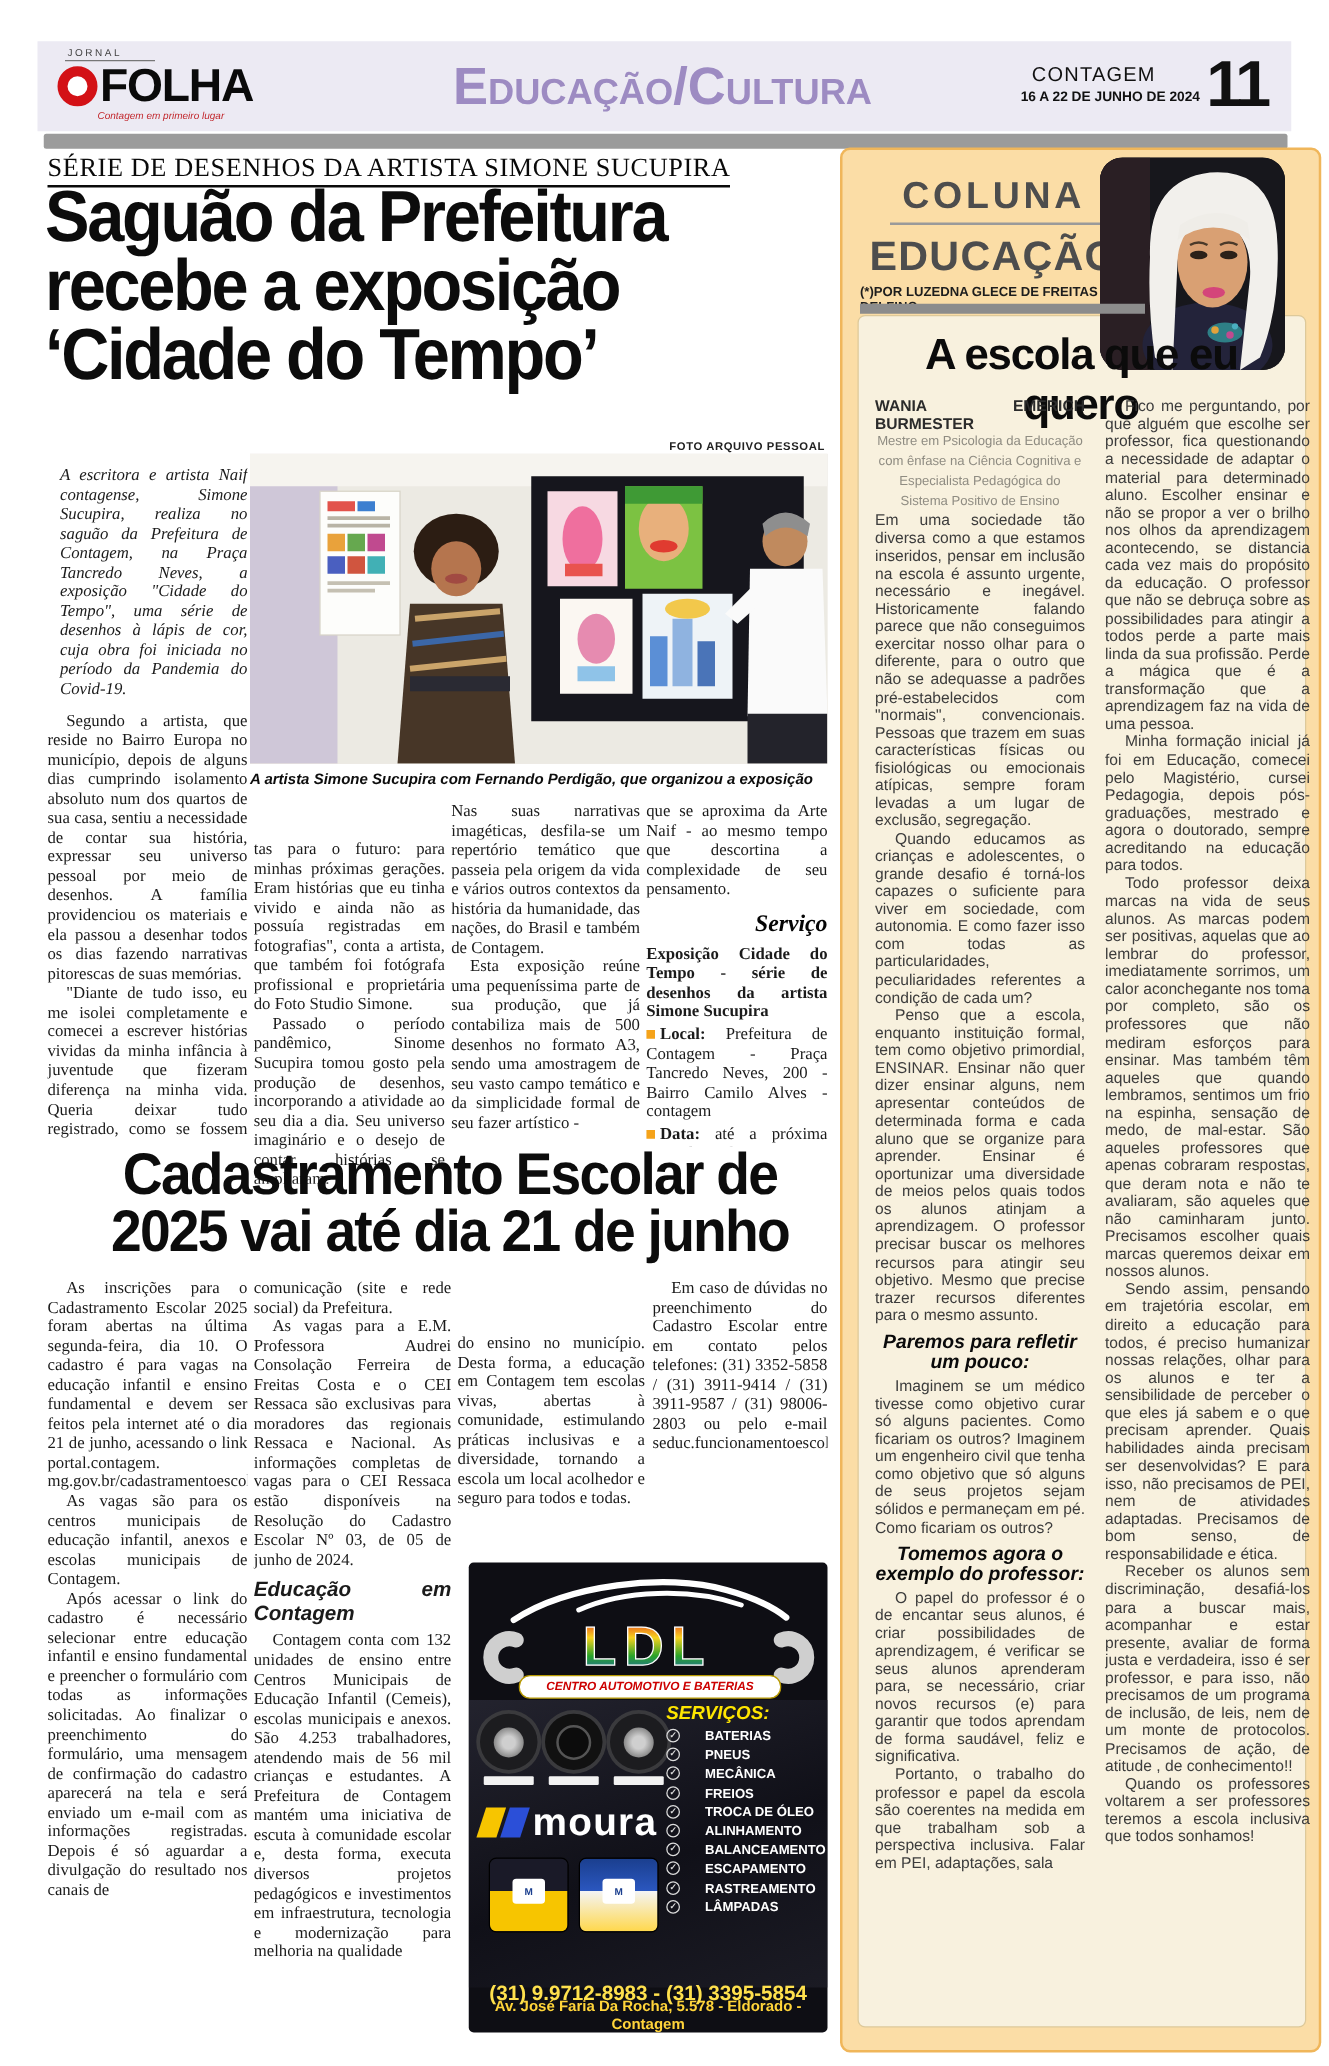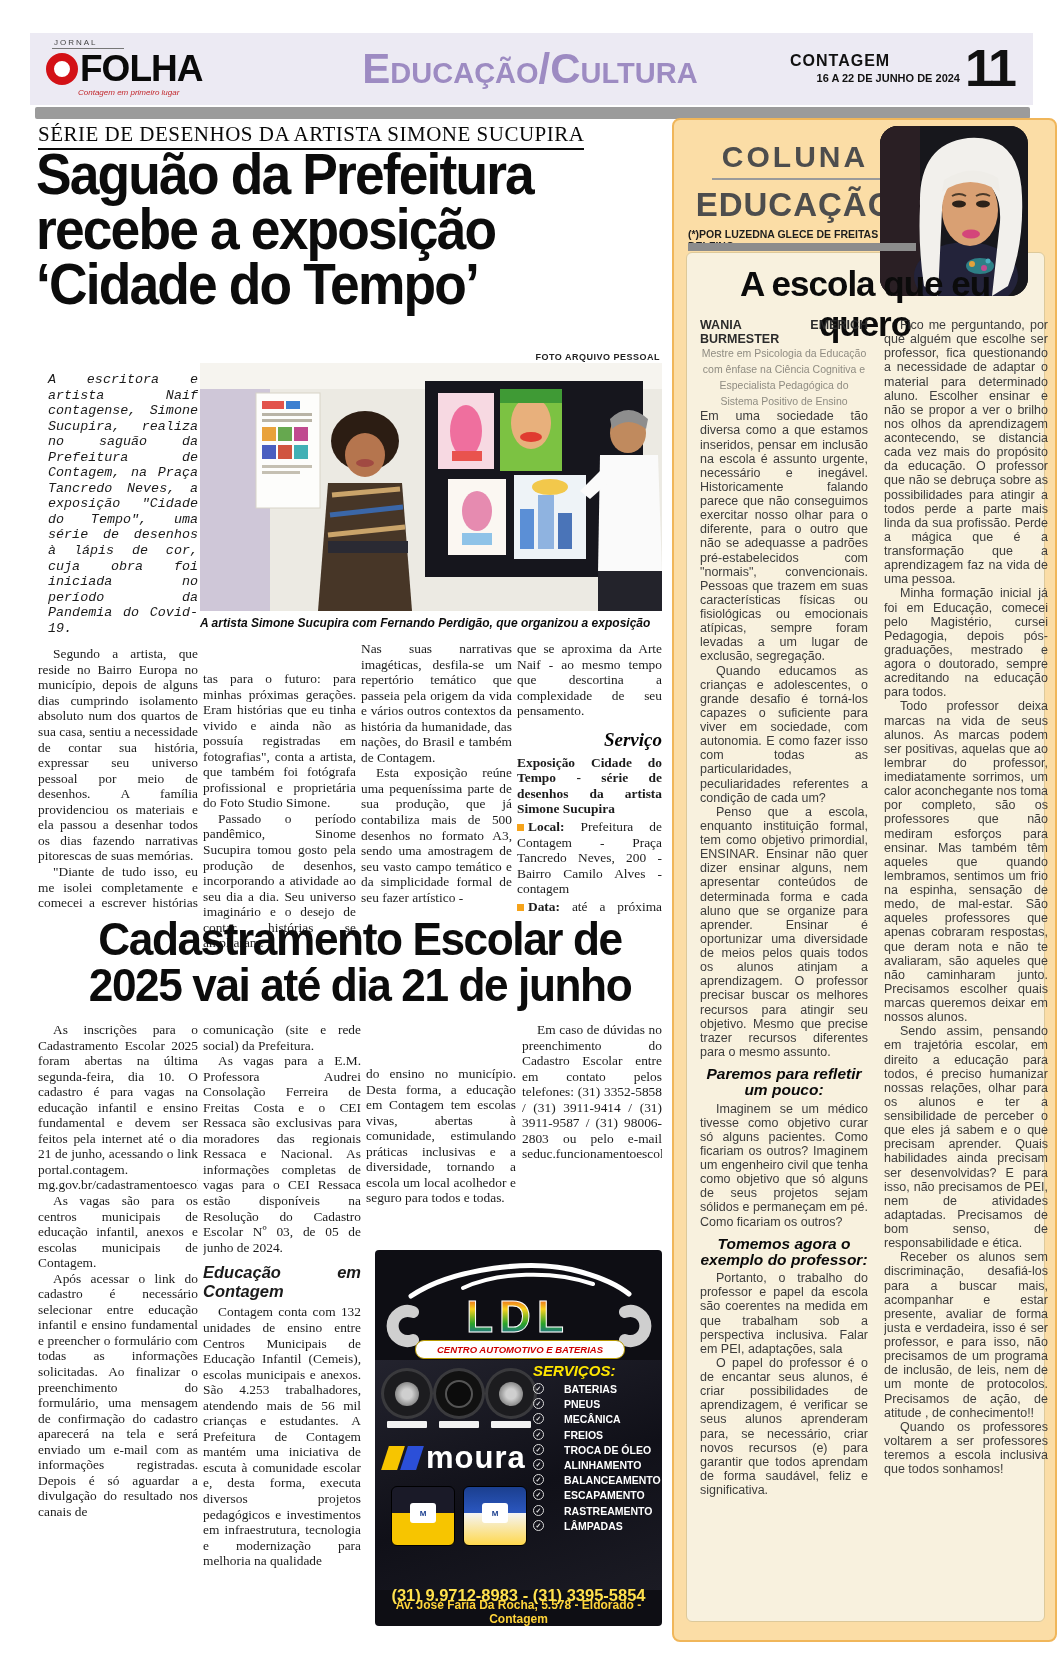--- a/index.html
+++ b/index.html
@@ -9,39 +9,39 @@
 
   
   .hdr-band{left:30px;top:33px;width:1003px;height:72px;background:#eceaf3;}
   .logo-top{left:52px;top:38px;font-size:8px;letter-spacing:2px;color:#444;border-bottom:1px solid #777;padding:0 26px 1px 2px;}
   .logo-row{left:46px;top:48px;display:flex;align-items:center;}
   .logo-o{width:30px;height:30px;border:8px solid #d31116;border-radius:50%;background:#fff;box-sizing:border-box;width:32px;height:32px;}
   .logo-txt{font-size:37px;font-weight:900;letter-spacing:-1px;color:#0a0a0a;margin-left:2px;}
   .logo-sub{left:78px;top:88px;font-size:8px;font-style:italic;color:#c2282d;}
   .section-title{left:300px;top:48px;width:460px;text-align:center;font-variant:small-caps;
        font-size:42px;font-weight:bold;color:#9d8bc2;letter-spacing:0;line-height:1;}
-  .hdr-city{left:790px;top:52px;width:170px;text-align:left;font-size:16px;font-weight:700;letter-spacing:1px;}
+  .hdr-city{left:790px;top:52px;width:170px;text-align:center;font-size:16px;font-weight:400;letter-spacing:1px;}
   .hdr-date{left:760px;top:72px;width:200px;text-align:right;font-size:11px;font-weight:800;}
   .hdr-page{left:965px;top:38px;font-size:52px;font-weight:900;letter-spacing:-3px;}
   .hdr-bar{left:35px;top:107px;width:995px;height:12px;background:#9b9b9b;border-radius:2px;}
 
   
   .kicker{left:38px;top:122px;font-family:"Liberation Serif",serif;font-size:21px;color:#0a0a0a;
           border-bottom:2px solid #0a0a0a;padding-bottom:1px;letter-spacing:.5px;}
   .headline{left:36px;top:146px;width:680px;font-weight:700;font-size:58px;line-height:.95;
             letter-spacing:-2px;color:#0c0c0c;transform:scaleX(.92);transform-origin:left top;}
   .photo-credit{left:400px;top:352px;width:260px;text-align:right;font-size:9px;font-weight:700;color:#222;letter-spacing:.5px;}
   .photo{left:200px;top:363px;width:462px;height:248px;background:#e9e5de;overflow:hidden;}
   .caption{left:200px;top:616px;width:462px;font-size:12px;font-weight:700;font-style:italic;color:#0d0d0d;}
 
   .serif-col{font-family:"Liberation Serif",serif;font-size:13.4px;line-height:1.16;
              text-align:justify;color:#1b1b1b;overflow:hidden;}
   .serif-col p{margin:0;text-indent:15px;}
   .serif-col p.ni{text-indent:0;}
-  .lede{font-style:italic;padding-left:10px;margin-bottom:10px !important;font-family:Liberation Mono, monospace;}
+  .lede{font-style:italic;padding-left:10px;margin-bottom:10px !important;}
 
   .svc-title{text-align:right;font-weight:800;font-style:italic;font-size:19px;margin:10px 0 4px;color:#050505;}
   .svc-intro{font-weight:700;text-indent:0 !important;}
   .svc-item{text-indent:0 !important;margin-top:2px !important;}
   .bullet{display:inline-block;width:7px;height:7px;background:#f5a31a;margin-right:4px;}
   .svc-label{font-weight:700;}
 
   
   .cad-headline{left:20px;top:916px;width:680px;text-align:center;font-weight:700;font-size:47px;
                 line-height:.98;letter-spacing:-1.5px;color:#0c0c0c;transform:scaleX(.94);transform-origin:center top;}
@@ -365,22 +365,22 @@
 
   <div class="abs sans-col" style="left:700px;top:318px;width:168px;height:1295px;">
     <p class="col-author">WANIA EMERICH BURMESTER</p>
     <p class="col-bio">Mestre em Psicologia da Educação com ênfase na Ciência Cognitiva e Especialista Pedagógica do Sistema Positivo de Ensino</p>
     <p class="ni">Em uma sociedade tão diversa como a que estamos inseridos, pensar em inclusão na escola é assunto urgente, necessário e inegável. Historicamente falando parece que não conseguimos exercitar nosso olhar para o diferente, para o outro que não se adequasse a padrões pré-estabelecidos com "normais", convencionais. Pessoas que trazem em suas características físicas ou fisiológicas ou emocionais atípicas, sempre foram levadas a um lugar de exclusão, segregação.</p>
     <p>Quando educamos as crianças e adolescentes, o grande desafio é torná-los capazes o suficiente para viver em sociedade, com autonomia. E como fazer isso com todas as particularidades, peculiaridades referentes a condição de cada um?</p>
     <p>Penso que a escola, enquanto instituição formal, tem como objetivo primordial, ENSINAR. Ensinar não quer dizer ensinar alguns, nem apresentar conteúdos de determinada forma e cada aluno que se organize para aprender. Ensinar é oportunizar uma diversidade de meios pelos quais todos os alunos atinjam a aprendizagem. O professor precisar buscar os melhores recursos para atingir seu objetivo. Mesmo que precise trazer recursos diferentes para o mesmo assunto.</p>
     <p class="col-sub">Paremos para refletir um pouco:</p>
     <p>Imaginem se um médico tivesse como objetivo curar só alguns pacientes. Como ficariam os outros? Imaginem um engenheiro civil que tenha como objetivo que só alguns de seus projetos sejam sólidos e permaneçam em pé. Como ficariam os outros?</p>
     <p class="col-sub">Tomemos agora o exemplo do professor:</p>
+    <p>O papel do professor é o de encantar seus alunos, é criar possibilidades de aprendizagem, é verificar se seus alunos aprenderam para, se necessário, criar novos recursos (e) para garantir que todos aprendam de forma saudável, feliz e significativa.</p>
     <p>Portanto, o trabalho do professor e papel da escola são coerentes na medida em que trabalham sob a perspectiva inclusiva. Falar em PEI, adaptações, sala</p>
-    <p>O papel do professor é o de encantar seus alunos, é criar possibilidades de aprendizagem, é verificar se seus alunos aprenderam para, se necessário, criar novos recursos (e) para garantir que todos aprendam de forma saudável, feliz e significativa.</p>
   </div>
   <div class="abs sans-col" style="left:884px;top:318px;width:164px;height:1295px;">
     <p>Fico me perguntando, por que alguém que escolhe ser professor, fica questionando a necessidade de adaptar o material para determinado aluno. Escolher ensinar e não se propor a ver o brilho nos olhos da aprendizagem acontecendo, se distancia cada vez mais do propósito da educação. O professor que não se debruça sobre as possibilidades para atingir a todos perde a parte mais linda da sua profissão. Perde a mágica que é a transformação que a aprendizagem faz na vida de uma pessoa.</p>
     <p>Minha formação inicial já foi em Educação, comecei pelo Magistério, cursei Pedagogia, depois pós-graduações, mestrado e agora o doutorado, sempre acreditando na educação para todos.</p>
     <p>Todo professor deixa marcas na vida de seus alunos. As marcas podem ser positivas, aquelas que ao lembrar do professor, imediatamente sorrimos, um calor aconchegante nos toma por completo, são os professores que não mediram esforços para ensinar. Mas também têm aqueles que quando lembramos, sentimos um frio na espinha, sensação de medo, de mal-estar. São aqueles professores que apenas cobraram respostas, que deram nota e não te avaliaram, são aqueles que não caminharam junto. Precisamos escolher quais marcas queremos deixar em nossos alunos.</p>
     <p>Sendo assim, pensando em trajetória escolar, em direito a educação para todos, é preciso humanizar nossas relações, olhar para os alunos e ter a sensibilidade de perceber o que eles já sabem e o que precisam aprender. Quais habilidades ainda precisam ser desenvolvidas? E para isso, não precisamos de PEI, nem de atividades adaptadas. Precisamos de bom senso, de responsabilidade e ética.</p>
     <p>Receber os alunos sem discriminação, desafiá-los para a buscar mais, acompanhar e estar presente, avaliar de forma justa e verdadeira, isso é ser professor, e para isso, não precisamos de um programa de inclusão, de leis, nem de um monte de protocolos. Precisamos de ação, de atitude , de conhecimento!!</p>
     <p>Quando os professores voltarem a ser professores teremos a escola inclusiva que todos sonhamos!</p>
   </div>
 

